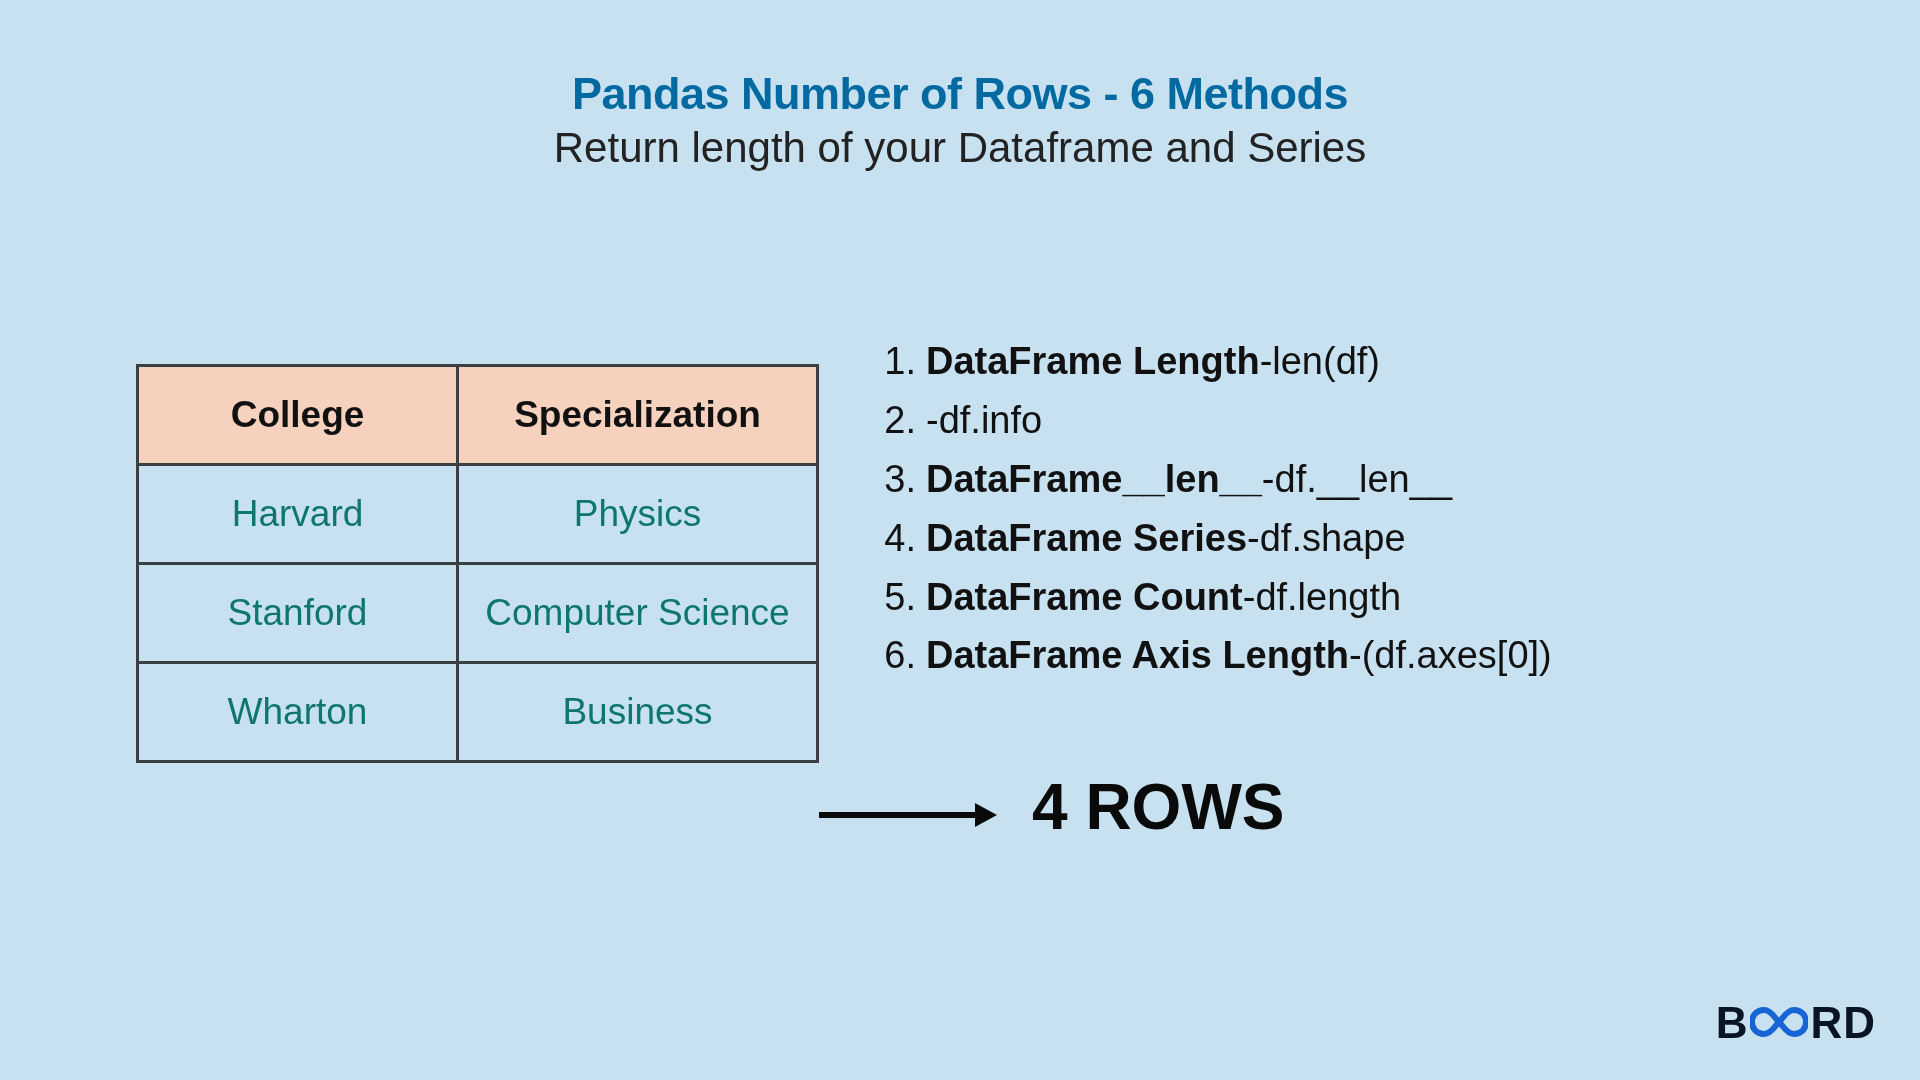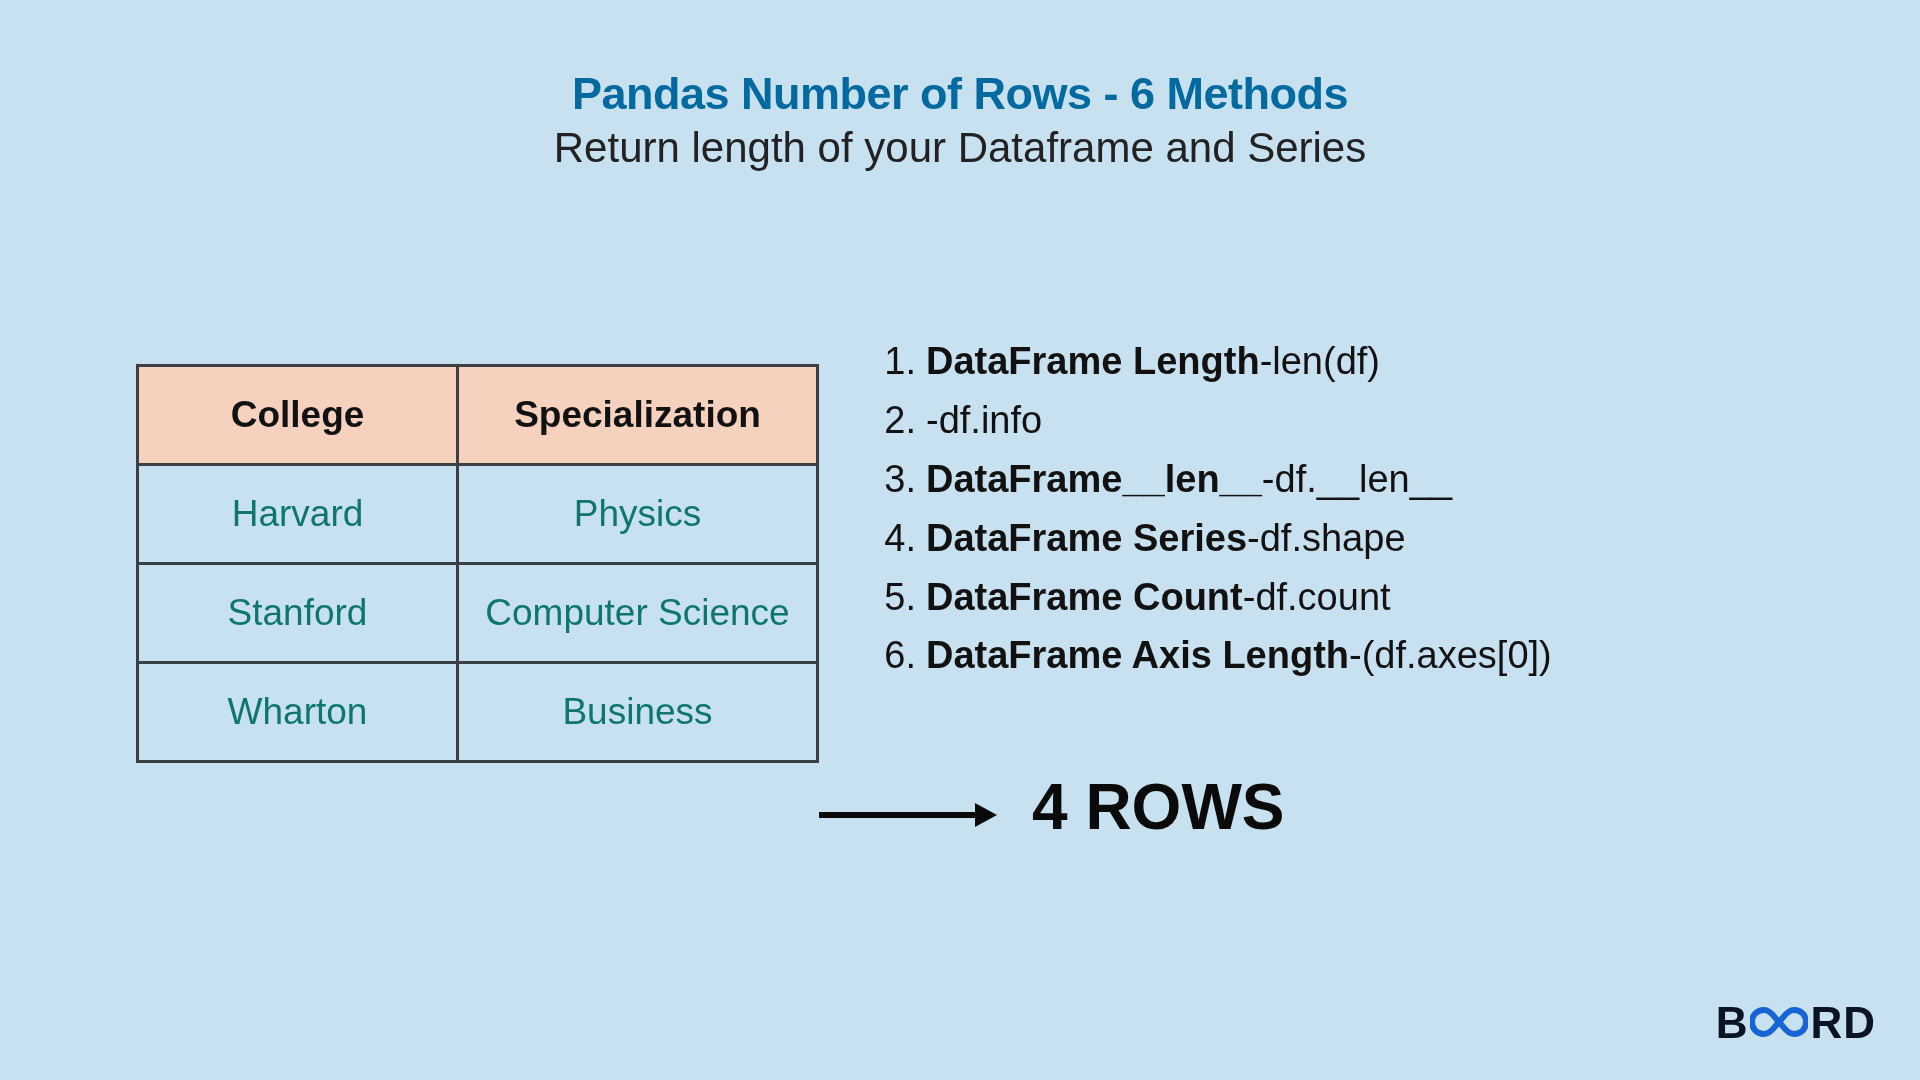--- a/index.html
+++ b/index.html
@@ -184,21 +184,21 @@
     <div class="row">
       <span class="num">4.</span>
       <span class="name">DataFrame Series</span>
       <span> - </span>
       <span class="code">df.shape</span>
     </div>
     <div class="row">
       <span class="num">5.</span>
       <span class="name">DataFrame Count</span>
       <span> - </span>
-      <span class="code">df.count</span>
+      <span class="code">df.length</span>
     </div>
     <div class="row">
       <span class="num">6.</span>
       <span class="name">DataFrame Axis Length</span>
       <span> - </span>
       <span class="code">(df.axes[0])</span>
     </div>
   </div>
 
   <div class="arrow">

